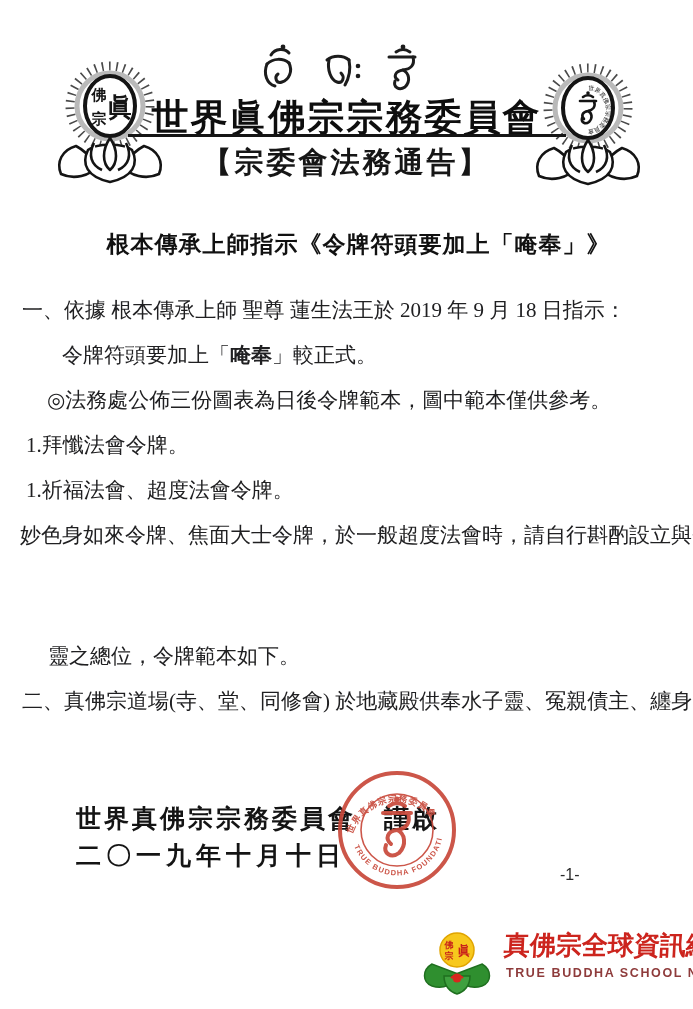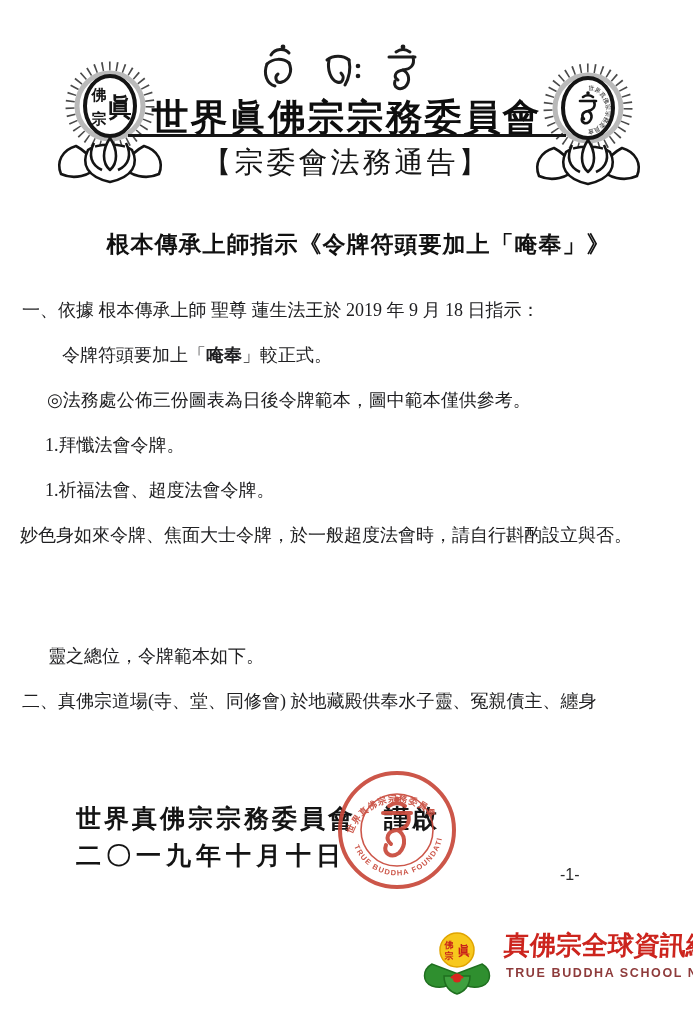--- a/index.html
+++ b/index.html
@@ -21,35 +21,35 @@
     position:absolute;left:0;right:0;top:96px;
     text-align:center;font-size:37px;font-weight:900;letter-spacing:2px;color:#0e0e0e;
     line-height:44px;
   }
   .title-rule{
     position:absolute;left:50%;top:134px;transform:translateX(-50%);
     width:438px;height:0;border-top:3px solid #151515;
   }
   .notice-type{
     position:absolute;left:0;right:0;top:143px;
-    text-align:center;font-size:29px;font-weight:400;letter-spacing:3px;color:#161616;
+    text-align:center;font-size:29px;font-weight:700;letter-spacing:3px;color:#161616;
   }
   
   .doc-heading{
     position:absolute;left:0;right:0;top:229px;
     text-align:center;font-size:23px;font-weight:800;letter-spacing:1px;color:#111;padding-left:24px;
   }
-  .body-block{position:absolute;left:0;right:0;font-size:18px;line-height:45px;color:#202022;}
+  .body-block{position:absolute;left:0;right:0;font-size:21px;line-height:45px;color:#202022;}
   .sec1{top:288px;}
   .sec2{top:634px;}
   .ln{height:45px;white-space:nowrap;}
   .ind0{padding-left:22px;}
   .ind1{padding-left:62px;}
   .ind1b{padding-left:47px;}
-  .ind2{padding-left:45px;}
+  .ind2{padding-left:26px;}
   .ind3{padding-left:20px;}
   .ind4{padding-left:48px;}
   .bold-inline{font-weight:800;margin-top:21px;}
   
   .signature{position:absolute;left:76px;top:800px;color:#141414;}
   .sig-org{font-size:25px;font-weight:700;letter-spacing:3px;line-height:37px;}
   .sig-date{font-size:25px;font-weight:700;letter-spacing:5px;line-height:37px;}
   .seal{position:absolute;left:336px;top:769px;width:122px;height:122px;opacity:.92;}
   .page-number{position:absolute;left:560px;top:866px;font-size:16px;color:#2a2a2a;
     font-family:"Liberation Sans","DejaVu Sans",sans-serif;}

